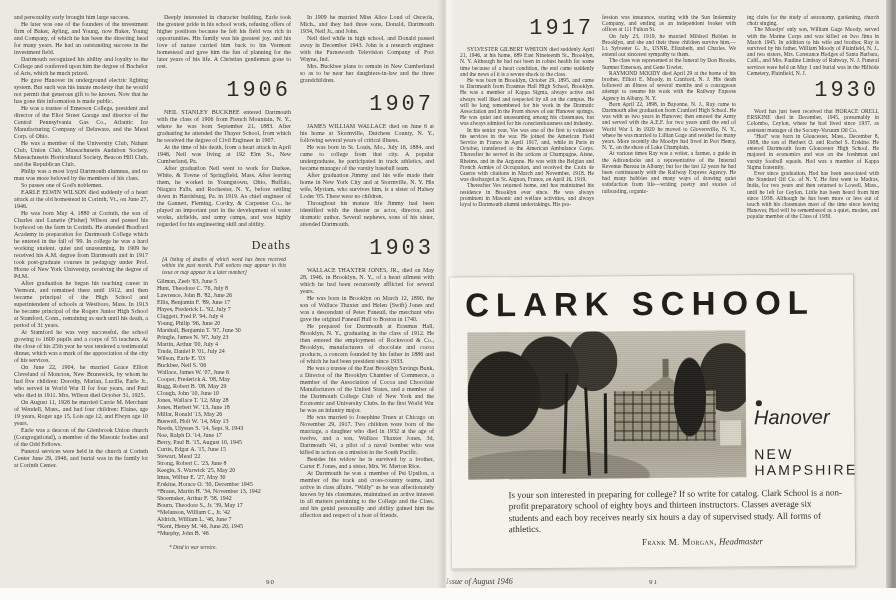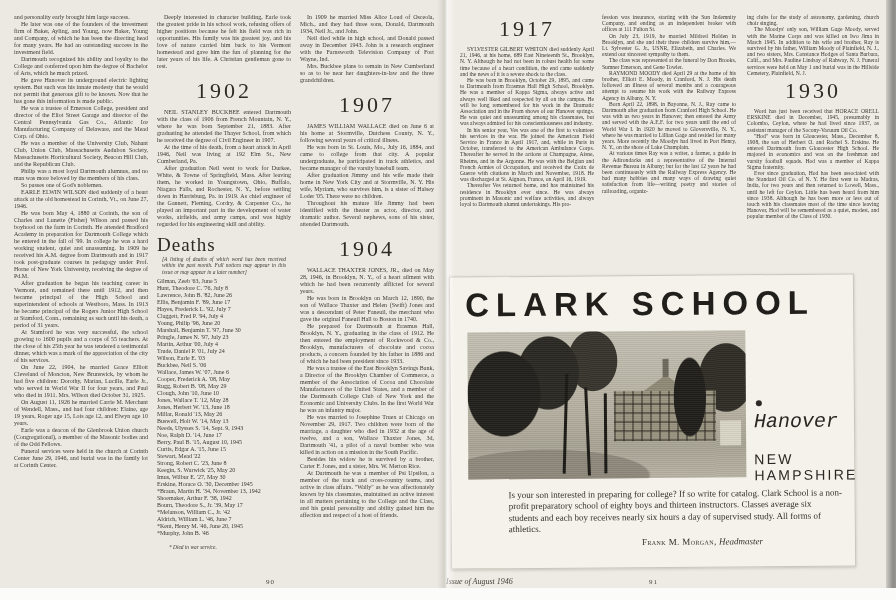--- a/index.html
+++ b/index.html
@@ -19,25 +19,25 @@
     background:linear-gradient(90deg,#cfcec9,#8d8c87 70%,#97968f);}
 
   .col{position:absolute;top:14px;width:134px;height:562px;overflow:hidden;}
   .c1{left:14px;} .c2{left:157px;} .c3{left:300px;}
   .r4{left:15px;height:262px;} .r5{left:157px;height:262px;} .r6{left:302px;height:262px;width:132px;}
 
   .para{font-size:6px;line-height:7px;text-align:justify;text-indent:7px;margin:0;}
   .page-right .para{font-size:5.6px;line-height:6.2px;}
   .runon .para:first-child{text-indent:0;}
 
-  .year{font-size:22px;line-height:22px;text-align:center;letter-spacing:3px;
-    margin:10px 0 7px;color:#2e2b26;font-family:Liberation Serif, serif;}
+  .year{font-size:22px;line-height:22px;text-align:right;letter-spacing:3px;
+    margin:10px 0 7px;color:#2e2b26;font-family:Liberation Mono, monospace;}
   .page-right .year{margin:4px 0 6px;}
 
-  .deaths-head{font-size:19px;line-height:16px;text-align:left;letter-spacing:1px;
+  .deaths-head{font-size:12px;line-height:16px;text-align:right;letter-spacing:1px;
     margin:9px 0 3px;color:#2e2b26;}
   .deaths-note{font-style:italic;font-size:5.4px;line-height:6.3px;text-align:justify;
     padding:0 5px;margin-bottom:3px;}
   .death-item{font-size:6px;line-height:7px;padding-left:8px;text-indent:-8px;}
   .deaths-foot{font-style:italic;font-size:5.4px;margin-top:7px;text-indent:12px;}
 
   
   .footer-num{position:absolute;top:578px;font-size:7px;letter-spacing:1px;color:#4a463f;}
   .fl-num{left:250px;margin-left:16px;}
   .fl-mag{position:absolute;left:296px;top:577px;width:138px;text-align:right;
@@ -71,22 +71,22 @@
   .trunk{position:absolute;width:3px;background:#191813;}
   .t1{left:96px;top:42px;height:100px;transform:rotate(2deg);}
   .t2{left:118px;top:56px;height:88px;transform:rotate(-2deg);}
   .t3{left:136px;top:62px;height:80px;}
   .conifer{position:absolute;left:194px;top:6px;width:56px;height:134px;
     background:radial-gradient(ellipse 27px 66px at 50% 45%, #1f1e19 0 58%, rgba(0,0,0,0) 61%);}
   .grain{position:absolute;left:0;top:0;right:0;bottom:0;
     background:repeating-linear-gradient(0deg, rgba(255,255,255,.05) 0 1px, rgba(0,0,0,.05) 1px 2px);}
   .ad-loc{position:absolute;left:303px;top:125px;width:96px;}
   .dot{display:block;width:6px;height:6px;border-radius:50%;background:#2c2a26;margin-left:2px;}
-  .loc-script{font-family:Liberation Mono, monospace;font-style:italic;font-size:20px;
-    line-height:22px;margin-top:5px;color:#2a2824;}
+  .loc-script{font-family:Liberation Sans, sans-serif;font-style:italic;font-size:20px;
+    line-height:22px;color:#2a2824;}
   .loc-caps{font-family:"Liberation Sans", sans-serif;font-weight:normal;font-size:14px;
     letter-spacing:2.2px;margin-top:18px;color:#2a2824;}
   .ad-body{position:absolute;left:57px;top:213px;width:334px;font-size:9px;line-height:11.4px;
     color:#35322c;}
   .ad-sig{position:absolute;left:190px;top:261px;font-size:9px;color:#35322c;}
   .sc{font-variant:small-caps;letter-spacing:.4px;}
   .it{font-style:italic;margin-top:27px;}
 </style>
 </head>
 <body>
@@ -114,21 +114,21 @@
           <div class="para">On August 11, 1926 he married Carrie M. Merchant of Wendell, Mass., and had four children: Elaine, age 19 years, Roger age 15, Lois age 12, and Elwyn age 10 years.</div>
           <div class="para">Earle was a deacon of the Glenbrook Union church (Congregational), a member of the Masonic bodies and of the Odd Fellows.</div>
           <div class="para">Funeral services were held in the church at Corinth Center June 29, 1946, and burial was in the family lot at Corinth Center.</div>
         </div>
     </div>
 
     <div class="col c2">
       <div>
           <div class="para">Deeply interested in character building, Earle took the greatest pride in his school work, refusing offers of higher positions because he felt his field was rich in opportunities. His family was his greatest joy, and his love of nature carried him back to his Vermont homestead and gave him the fun of planning for the later years of his life. A Christian gentleman gone to rest.</div>
         </div>
-      <div class="year">1902</div>
+      <div class="year">1906</div>
       <div>
           <div class="para">NEIL STANLEY BUCKBEE entered Dartmouth with the class of 1906 from French Mountain, N. Y., where he was born September 21, 1883. After graduating he attended the Thayer School, from which he received the degree of Civil Engineer in 1907.</div>
           <div class="para">At the time of his death, from a heart attack in April 1946, Neil was living at 192 Elm St., New Cumberland, Pa.</div>
           <div class="para">After graduation Neil went to work for Durkee, White, &amp; Towne of Springfield, Mass. After leaving them, he worked in Youngstown, Ohio, Buffalo, Niagara Falls, and Rochester, N. Y., before settling down in Harrisburg, Pa. in 1919. As chief engineer of the Gannett, Fleming, Cordry, &amp; Carpenter Co., he played an important part in the development of water works, airfields, and army camps, and was highly regarded for his engineering skill and ability.</div>
         </div>
       <div class="deaths-head">Deaths</div>
       <div class="deaths-note">[A listing of deaths of which word has been received within the past month. Full notices may appear in this issue or may appear in a later number]</div>
       <div>
           <div class="death-item">Gilman, Zeeb '63, June 5</div>
           <div class="death-item">Hunt, Theodore C. '76, July 8</div>
@@ -177,21 +177,21 @@
           <div class="para">Neil died while in high school, and Donald passed away in December 1943. John is a research engineer with the Farnsworth Television Company of Fort Wayne, Ind.</div>
           <div class="para">Mrs. Buckbee plans to remain in New Cumberland so as to be near her daughters-in-law and the three grandchildren.</div>
         </div>
       <div class="year">1907</div>
       <div>
           <div class="para">JAMES WILLIAM WALLACE died on June 6 at his home at Stormville, Dutchess County, N. Y., following several years of critical illness.</div>
           <div class="para">He was born in St. Louis, Mo., July 16, 1884, and came to college from that city. A popular undergraduate, he participated in track athletics, and became manager of the varsity baseball team.</div>
           <div class="para">After graduation Jimmy and his wife made their home in New York City and at Stormville, N. Y. His wife, Myriam, who survives him, is a sister of Halsey Loder '05. There were no children.</div>
           <div class="para">Throughout his mature life Jimmy had been identified with the theater as actor, director, and dramatic author. Several nephews, sons of his sister, attended Dartmouth.</div>
         </div>
-      <div class="year">1904</div>
+      <div class="year">1903</div>
       <div>
           <div class="para">WALLACE THAXTER JONES, JR., died on May 28, 1946, in Brooklyn, N. Y., of a heart ailment with which he had been recurrently afflicted for several years.</div>
           <div class="para">He was born in Brooklyn on March 12, 1890, the son of Wallace Thaxter and Helen (Swift) Jones and was a descendant of Peter Faneuil, the merchant who gave the original Faneuil Hall to Boston in 1740.</div>
           <div class="para">He prepared for Dartmouth at Erasmus Hall, Brooklyn, N. Y., graduating in the class of 1912. He then entered the employment of Rockwood &amp; Co., Brooklyn, manufacturers of chocolate and cocoa products, a concern founded by his father in 1886 and of which he had been president since 1933.</div>
           <div class="para">He was a trustee of the East Brooklyn Savings Bank, a Director of the Brooklyn Chamber of Commerce, a member of the Association of Cocoa and Chocolate Manufacturers of the United States, and a member of the Dartmouth College Club of New York and the Economic and University Clubs. In the first World War he was an infantry major.</div>
           <div class="para">He was married to Josephine Truex at Chicago on November 29, 1917. Two children were born of the marriage, a daughter who died in 1932 at the age of twelve, and a son, Wallace Thaxter Jones, 3d, Dartmouth '41, a pilot of a naval bomber who was killed in action on a mission in the South Pacific.</div>
           <div class="para">Besides his widow he is survived by a brother, Carter F. Jones, and a sister, Mrs. W. Merton Rice.</div>
           <div class="para">At Dartmouth he was a member of Psi Upsilon, a member of the track and cross-country teams, and active in class affairs. "Wally" as he was affectionately known by his classmates, maintained an active interest in all matters pertaining to the College and the Class, and his genial personality and ability gained him the affection and respect of a host of friends.</div>
         </div>
     </div>

